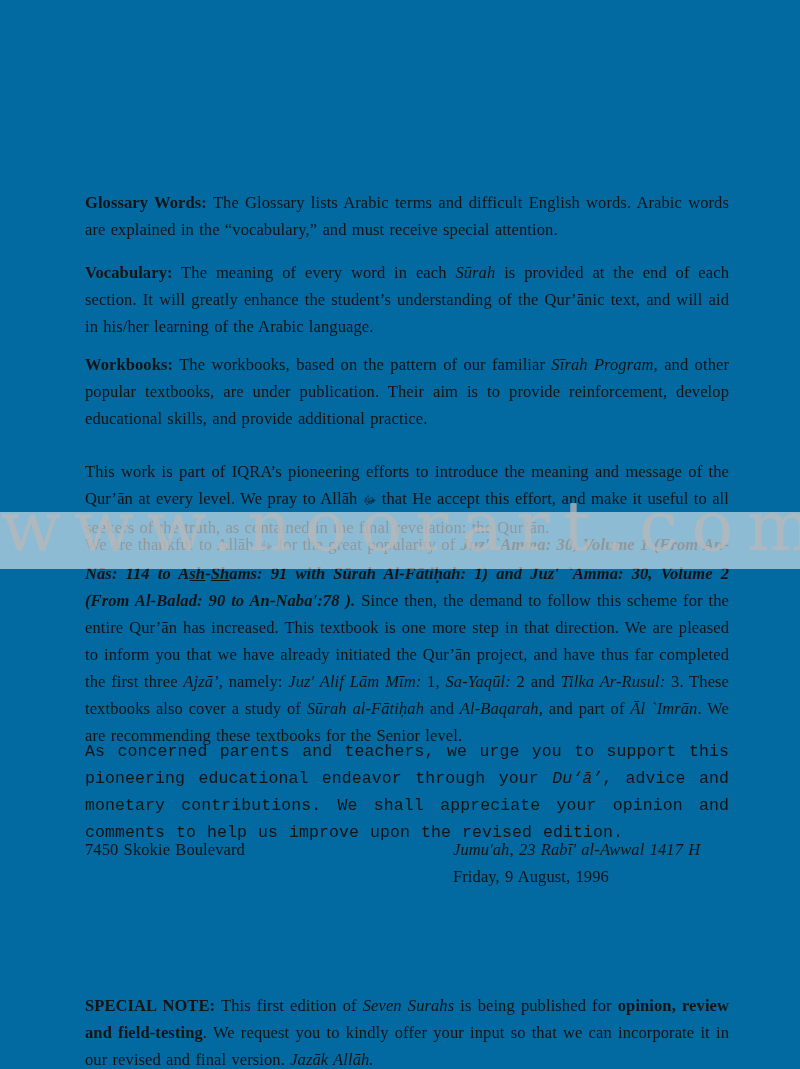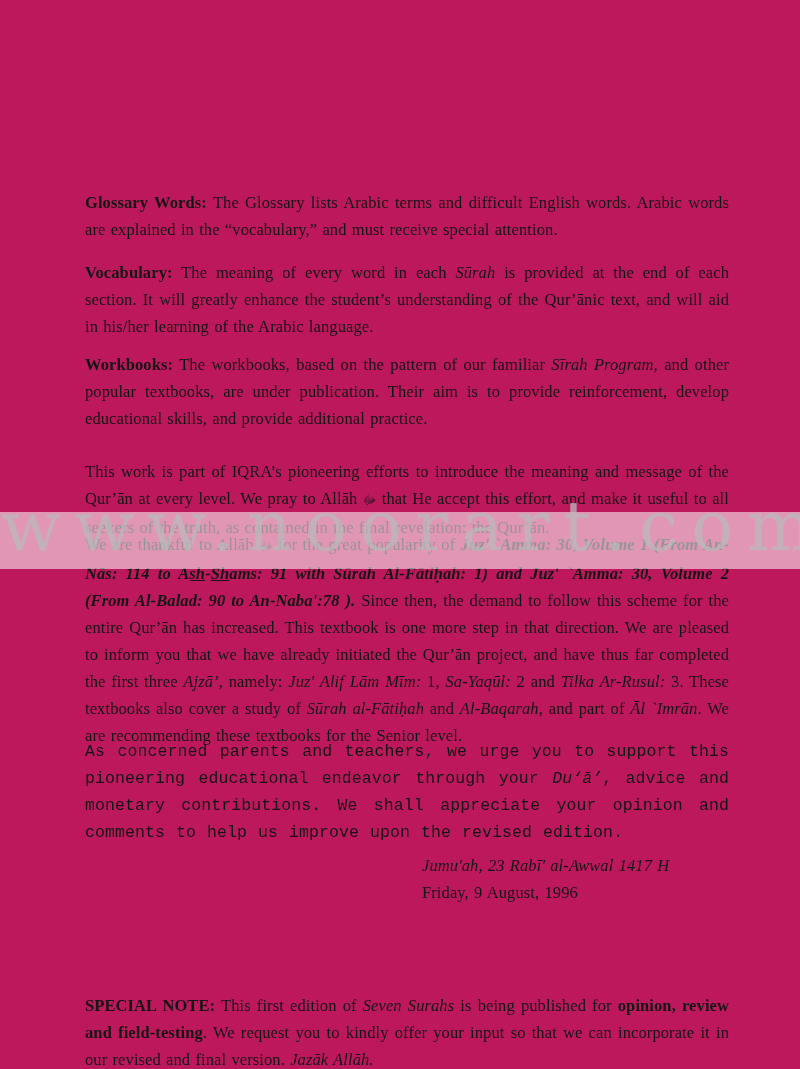--- a/index.html
+++ b/index.html
@@ -1,42 +1,42 @@
 <!DOCTYPE html>
 <html><head>
 <meta charset="utf-8">
 <style>
   html,body{margin:0;padding:0;}
   body{
     width:800px;height:1069px;position:relative;background:#ffffff;
     font-family:"Liberation Serif","DejaVu Serif",serif;
     overflow:hidden;
   }
-  .page{position:absolute;inset:0;background:#be185d;}
+  .page{position:absolute;inset:0;background:#0369a1;}
   .para{
     position:absolute;left:85px;width:644px;
     font-size:16.5px;line-height:27px;color:#141414;
     text-align:justify;word-spacing:1px;letter-spacing:0.1px;
     z-index:1;
   }
   .rb{font-weight:bold;}
   .ri{font-style:italic;}
   .ru{text-decoration:underline;margin-top:16px;}
   .rg{font-family:"DejaVu Sans",sans-serif;font-size:12px;}
   #p-glossary{top:172px;}
   #p-vocabulary{top:242px;}
   #p-workbooks{top:334px;}
   #p-iqra{top:441px;}
   #p-thankful{top:514px;}
   #p-support{top:721px;font-family:Liberation Mono, monospace;}
   #editors-block{top:836px;text-align:left;}
   #p-specialnote{top:975px;}
   .ed-col{position:absolute;top:0;}
   .ed-left{left:0;}
-  .ed-right{left:337px;margin-top:16px;}
+  .ed-right{left:368px;}
   .ed-line{line-height:27px;white-space:nowrap;}
   
   .wm-band{
     position:absolute;left:0;top:512px;width:800px;height:57px;
     background:rgba(255,255,255,0.55);z-index:2;
   }
   .wm-text{
     position:absolute;left:1px;top:491px;width:800px;z-index:3;
     font-family:"DejaVu Serif",serif;font-size:70px;line-height:1;
     letter-spacing:13px;white-space:nowrap;opacity:0.75;
@@ -56,20 +56,21 @@
   <p class="para" id="p-workbooks"><span class="rb">Workbooks:</span><span>  The workbooks, based on the pattern of our familiar </span><span class="ri">Sīrah Program,</span><span> and other popular textbooks, are under publication.  Their aim is to provide reinforcement, develop educational skills, and provide additional practice.</span></p>
 
   <p class="para" id="p-iqra"><span>This work is part of IQRA’s pioneering efforts to introduce the meaning and message of the Qur’ān at every level. We pray to Allāh </span><span class="rg">ﷻ</span><span> that He accept this effort, and make it useful to all seekers of the truth, as contained in the final revelation:  the Qur’ān.</span></p>
 
   <p class="para" id="p-thankful"><span>We are thankful to Allāh </span><span class="rg">ﷻ</span><span> for the great popularity of </span><span class="rb ri">Juz' `Amma: 30, Volume 1 (From An-Nās: 114 to A</span><span class="rb ri ru">sh</span><span class="rb ri">-</span><span class="rb ri ru">Sh</span><span class="rb ri">ams: 91 with Sūrah Al-Fātiḥah: 1) and Juz' `Amma: 30, Volume 2 (From Al-Balad: 90 to An-Naba':78 ).</span><span>  Since then, the demand to follow this scheme for the entire Qur’ān has increased.  This textbook is one more step in that direction.  We are pleased to inform you that we have already initiated the Qur’ān project, and have thus far completed the first three </span><span class="ri">Ajzā’</span><span>, namely: </span><span class="ri">Juz' Alif Lām Mīm:</span><span> 1, </span><span class="ri">Sa-Yaqūl:</span><span> 2 and </span><span class="ri">Tilka Ar-Rusul:</span><span> 3.  These textbooks also cover a  study of </span><span class="ri">Sūrah al-Fātiḥah</span><span> and </span><span class="ri">Al-Baqarah,</span><span> and part of </span><span class="ri">Āl `Imrān</span><span>.  We are recommending these textbooks for the Senior level.</span></p>
 
   <p class="para" id="p-support"><span>As concerned parents and teachers, we urge you to support this pioneering educational endeavor through your </span><span class="ri">Du‘ā’</span><span>, advice and monetary contributions.  We shall appreciate your opinion and comments to help us improve upon the revised edition.</span></p>
 
   <div class="para" id="editors-block">
     <div class="ed-col ed-left">
+      <div class="ed-line"><span>7450 Skokie Boulevard</span></div>
     </div>
     <div class="ed-col ed-right">
       <div class="ed-line"><span class="ri">Jumu'ah, 23 Rabī' al-Awwal 1417 H</span></div>
       <div class="ed-line"><span>Friday, 9 August, 1996</span></div>
     </div>
   </div>
 
   <p class="para" id="p-specialnote"><span class="rb">SPECIAL NOTE:</span><span> This first edition of </span><span class="ri">Seven Surahs</span><span> is being published for </span><span class="rb">opinion, review and field-testing</span><span>.  We request you to kindly offer your input so that we can incorporate it in our revised and final version.  </span><span class="ri">Jazāk Allāh.</span></p>
 
   <div class="wm-band"></div>

